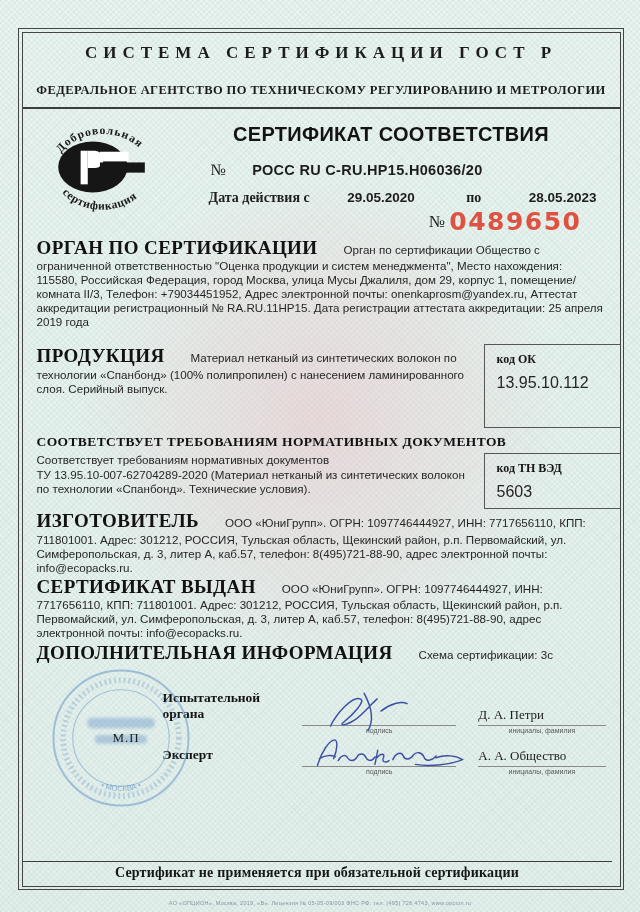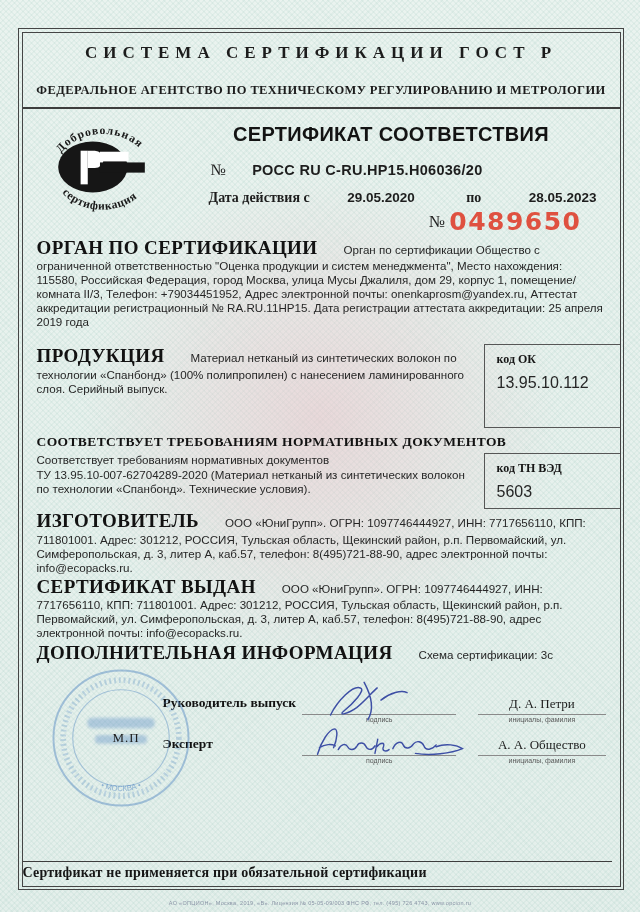--- a/index.html
+++ b/index.html
@@ -60,23 +60,23 @@
   .stamp-svg{position:absolute;left:2px;top:-34px;}
   .mp{position:absolute;left:76px;top:40px;font-family:"Liberation Serif",serif;font-size:13px;letter-spacing:1px;color:#1e1e1e;}
   .sig-rows{margin-left:126px;}
   .sig-row{display:flex;align-items:flex-end;margin-bottom:8px;}
   .role{width:156px;font-family:"Liberation Serif",serif;font-weight:700;font-size:13.5px;color:#121212;padding-bottom:12px;}
   .sig-cell{width:172px;}
   .sig-line{border-bottom:1px solid #8a8a8a;height:24px;position:relative;}
   .sig-svg{position:absolute;left:8px;bottom:-8px;}
   .cap{text-align:center;font-size:7px;color:#5a5a5a;margin-top:1px;}
   .name-cell{width:142px;margin-left:22px;}
-  .name{text-align:center;font-family:"Liberation Serif",serif;font-size:13px;color:#1c1c1c;border-bottom:1px solid #8a8a8a;padding-bottom:2px;}
-
-  .bottom-note{position:absolute;left:0;right:8px;bottom:0;border-top:1.8px solid #3d3d3d;
+  .name{text-align:left;font-family:"Liberation Serif",serif;font-size:13px;color:#1c1c1c;border-bottom:1px solid #8a8a8a;padding-bottom:2px;}
+
+  .bottom-note{position:absolute;left:0;right:8px;bottom:0;border-top:1.8px solid #3d3d3d;text-align:center;
     font-family:"Liberation Serif",serif;font-weight:700;font-size:14px;letter-spacing:0.2px;color:#161616;padding:3px 0 5px;}
   .imprint{position:absolute;bottom:6px;left:0;right:0;text-align:center;font-size:5.5px;color:#8a94a6;letter-spacing:0.3px;}
 </style>
 </head>
 <body>
 
 <div class="paper">
   <div class="frame">
     <div class="frame-in">
 
@@ -180,21 +180,21 @@
               <rect x="58" y="82" width="54" height="9" rx="4"></rect>
             </g>
             <text font-family="Liberation Sans, sans-serif" font-size="8" fill="rgba(91,142,196,0.65)">
               <textPath href="#stArc" startOffset="50%" text-anchor="middle">• МОСКВА •</textPath>
             </text>
           </svg>
           <div class="mp">М.П</div>
 
           <div class="sig-rows">
             <div class="sig-row">
-              <div class="role">Руководитель выпуск</div>
+              <div class="role">Испытательной органа</div>
               <div class="sig-cell">
                 <div class="sig-line">
                   <svg class="sig-svg" width="140" height="42" viewBox="0 0 150 42">
                     <path d="M22,36 C30,20 46,4 54,7 C60,9 46,24 36,32 C30,37 40,35 50,28 C58,22 66,12 72,7 M58,1 C64,12 70,28 62,41 M76,20 C86,12 98,9 104,12" stroke="#3d4fa5" stroke-width="1.6" fill="none" stroke-linecap="round"></path>
                   </svg>
                 </div>
                 <div class="cap">подпись</div>
               </div>
               <div class="name-cell">
                 <div class="name">Д. А. Петри</div>

